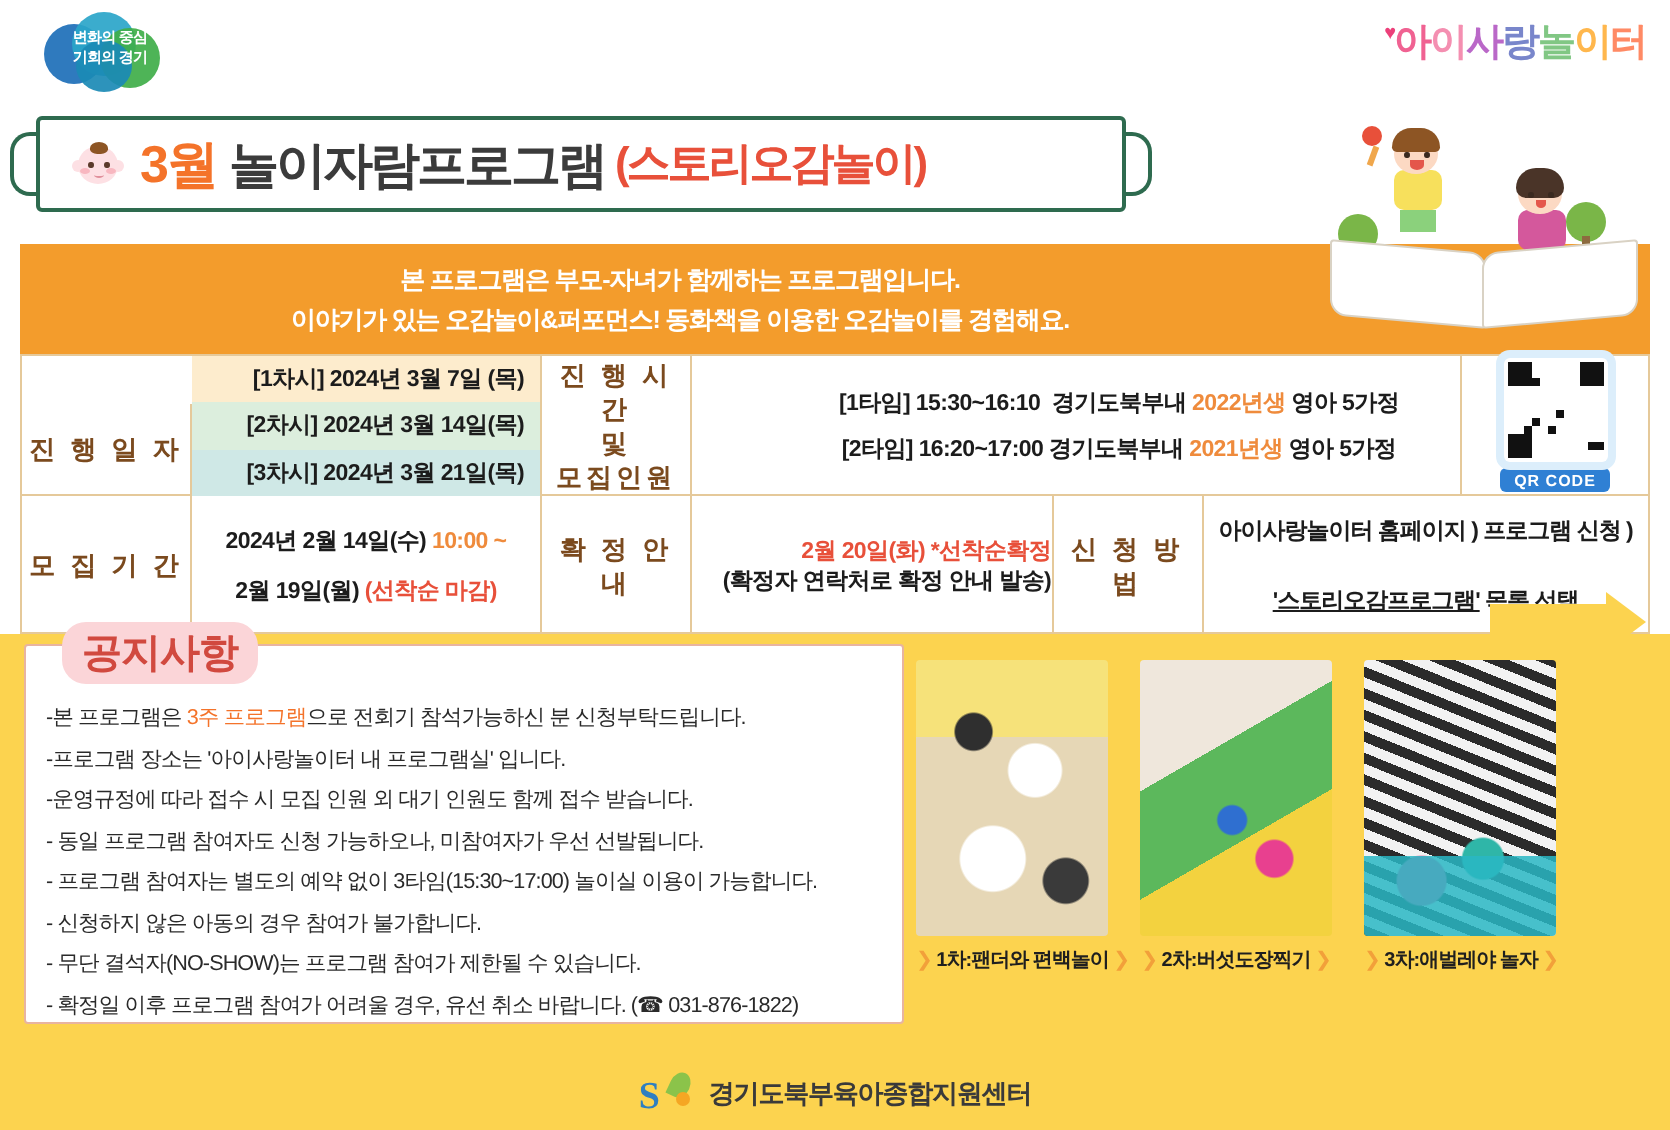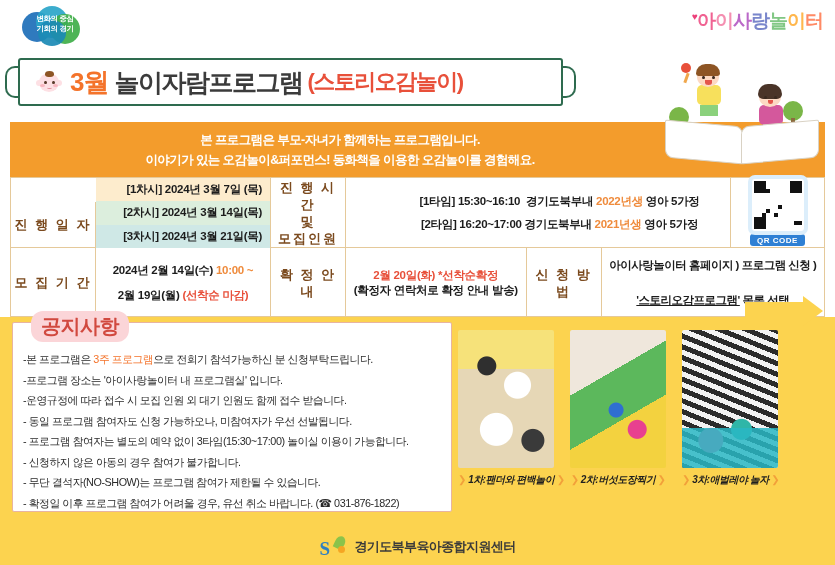--- a/index.html
+++ b/index.html
@@ -126,21 +126,21 @@
   .qr-grid i { background:#ffffff; }
   .qr-grid i.b { background:#111111; }
   .qr-label { margin-top:3px; background:#2f80d4; color:#fff; font-size:8px; font-weight:bold;
               padding:1.5px 7px; border-radius:3px; letter-spacing:.5px;text-align:center;}
   .period { flex:0 0 175px; display:flex; flex-direction:column; justify-content:center;
             align-items:center; gap:10px; border-right:1px solid #e5c99a; font-size:11.5px;
             font-weight:bold; color:#1c1c1c; letter-spacing:-.3px;}
   .period .hl { color:#ef8b3c; }
   .period .red { color:#e8503a; }
   .confirm { flex:1 1 auto; display:flex; flex-direction:column; justify-content:center;
-             align-items:center; gap:0; border-right:1px solid #e5c99a; font-size:11.5px;
+             align-items:flex-end; gap:0; border-right:1px solid #e5c99a; font-size:11.5px;
              font-weight:bold; letter-spacing:-.3px;}
   .confirm .l1 { color:#e8503a; }
   .confirm .l2 { color:#1c1c1c; }
   .apply { flex:1 1 auto; display:flex; flex-direction:column; justify-content:center;
            align-items:center; gap:20px; font-size:11.5px; font-weight:bold; color:#1c1c1c;
            letter-spacing:-.5px;}
   .apply .u { text-decoration:underline; }
 
   
   .yellow-bg { position:absolute; left:0; top:317px; width:835px; height:248px; background:#fcd34f; }
@@ -150,21 +150,21 @@
   }
   .notice-title {
     position:absolute; left:18px; top:-12px; background:#fbd5d8; color:#d1493f;
     font-size:20px; font-weight:bold; padding:2px 10px; border-radius:12px; letter-spacing:-.5px;
   }
   .notice-list { padding:26px 10px 6px 10px; }
   .notice-item { font-size:10.8px; color:#2a2a2a; line-height:20.5px; letter-spacing:-.45px; white-space:nowrap; }
   .notice-item .hl { color:#f4732a; }
 
   .photos { position:absolute; left:458px; top:330px; width:320px; height:185px; display:flex; gap:16px; }
-  .photo-card { width:96px;font-style:italic; }
+  .photo-card { width:96px; }
   .photo { width:96px; height:138px; border-radius:2px; position:relative; overflow:hidden; }
   .p1 { background:
       radial-gradient(circle at 30% 26%, #2f2f2f 0 9px, transparent 10px),
       radial-gradient(circle at 62% 40%, #ffffff 0 13px, transparent 14px),
       radial-gradient(circle at 40% 72%, #ffffff 0 16px, transparent 17px),
       radial-gradient(circle at 78% 80%, #3a3a3a 0 11px, transparent 12px),
       linear-gradient(180deg,#f6e27a 0 28%, #e6d7b6 28% 100%); }
   .p2 { background:
       radial-gradient(circle at 70% 72%, #e8408f 0 9px, transparent 10px),
       radial-gradient(circle at 48% 58%, #2f6fd0 0 7px, transparent 8px),

